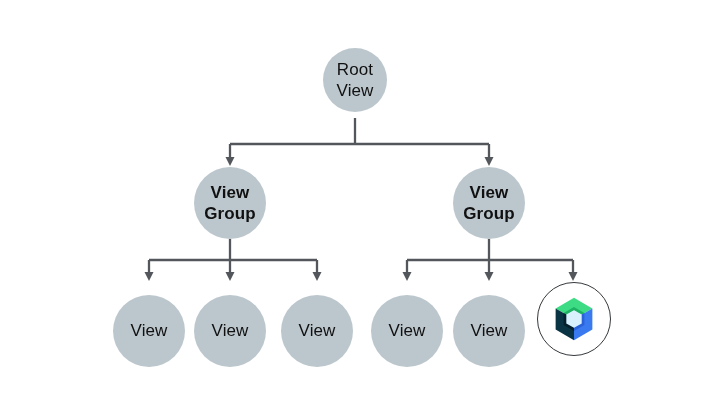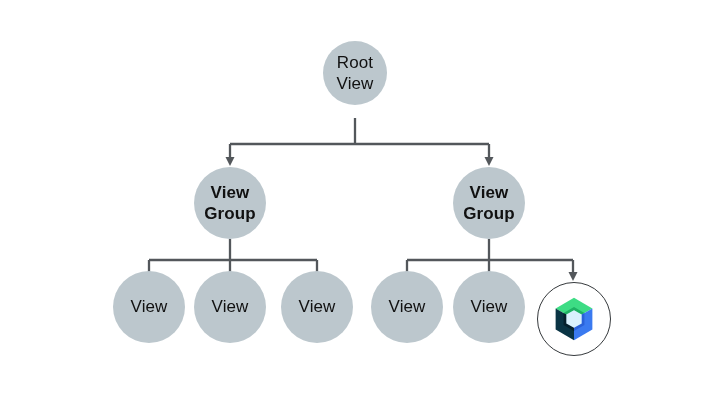--- a/index.html
+++ b/index.html
@@ -32,23 +32,23 @@
     background: var(--node_fill, #bcc7cd);
     color: var(--label_text, #111111);
     display: flex;
     align-items: center;
     justify-content: center;
     text-align: center;
     font-size: 17px;
     line-height: 1.25;
     letter-spacing: 0.1px;
   }
-  .node-root  { left: 323px; top: 41px;  width: 64px; height: 64px; padding: 0 4px; box-sizing: border-box; }
+  .node-root  { left: 323px; top: 48px;  width: 64px; height: 64px; padding: 0 4px; box-sizing: border-box; }
   .node-group { width: 72px; height: 72px; top: 167px; font-weight: bold; }
-  .node-leaf  { width: 72px; height: 72px; top: 271px; }
+  .node-leaf  { width: 72px; height: 72px; top: 295px; }
   .label { display: inline-block; max-width: 58px; }
   .logo-node {
     position: absolute;
     z-index: 2;
     left: 537px; top: 282px;
     width: 74px; height: 74px;
     box-sizing: border-box;
     border-radius: 50%;
     background: #ffffff;
     border: 1.5px solid var(--logo_ring, #35393c);

